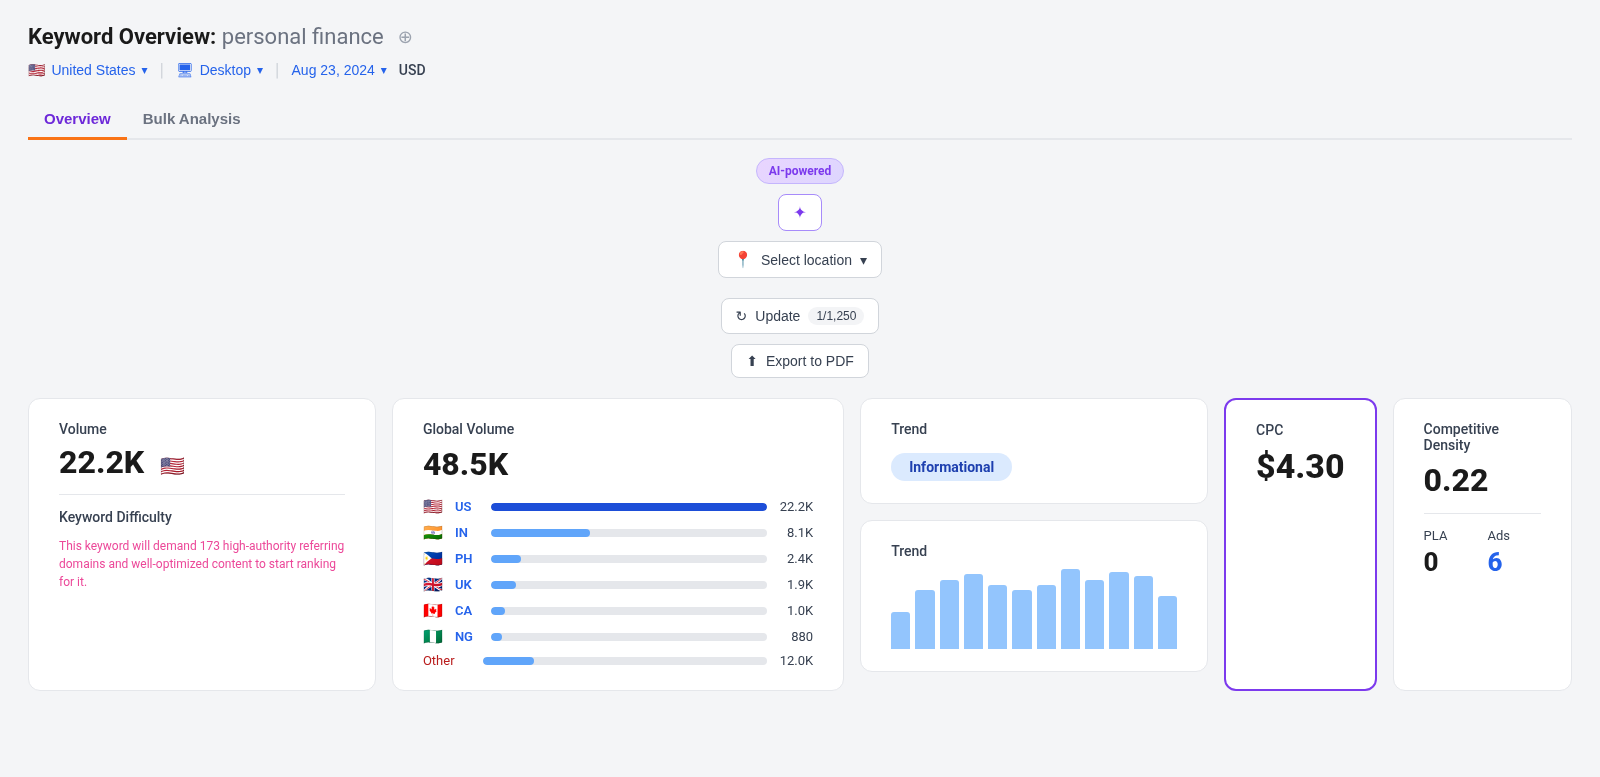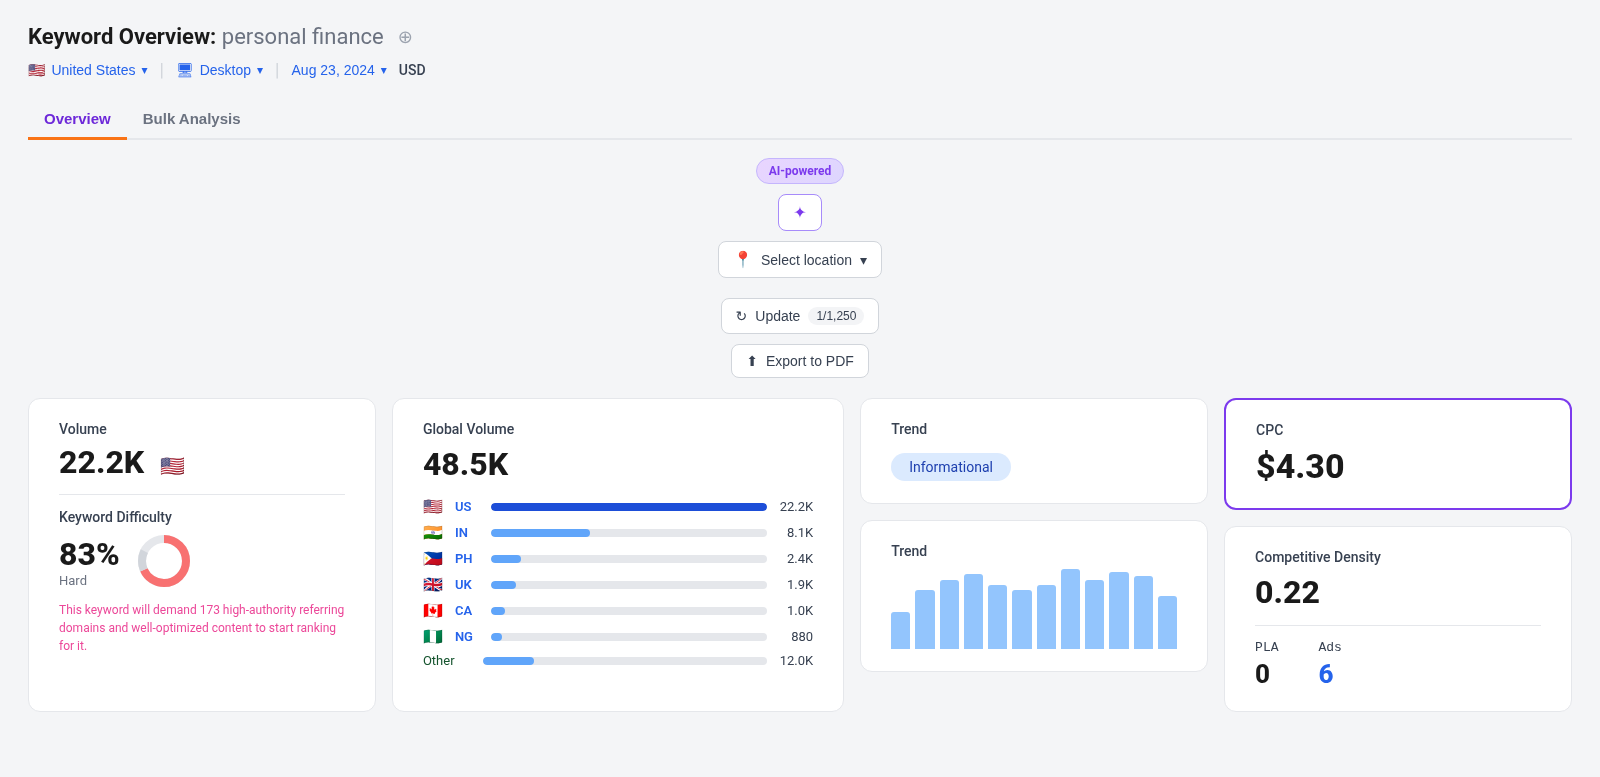--- a/index.html
+++ b/index.html
@@ -248,32 +248,32 @@
       text-align: right;
     }
     .other-row {
       display: flex;
       align-items: center;
       gap: 8px;
       margin-top: 2px;
     }
     .other-label {
       font-size: 13px;
-      color: #14532d;
+      color: #b91c1c;
       width: 52px;
     }
     
     .intent-badge {
       display: inline-block;
       background: #dbeafe;
       color: #1e40af;
       border-radius: 20px;
       padding: 6px 18px;
       font-size: 14px;
-      font-weight: 400;
+      font-weight: 700;
       margin-top: 8px;
     }
     
     .trend-chart {
       display: flex;
       align-items: flex-end;
       gap: 5px;
       height: 80px;
       margin-top: 10px;
     }
@@ -294,21 +294,21 @@
       font-weight: 800;
       margin-top: 6px;
     }
     .pla-ads-row {
       display: flex;
       gap: 40px;
       margin-top: 14px;
       padding-top: 14px;
       border-top: 1px solid #e5e7eb;
     }
-    .pla-col .pla-label { font-size: 13px; color: #374151; margin-bottom: 4px; font-family: Liberation Mono, monospace; }
+    .pla-col .pla-label { font-size: 13px; color: #374151; margin-bottom: 4px; }
     .pla-col .pla-value { font-size: 26px; font-weight: 800; color: #1a1a1a; }
     .pla-col .pla-value.blue { color: #2563eb; }
   </style>
 </head>
 <body>
 
 <div class="page-header">
   <div style="display:flex;align-items:center;gap:8px;">
     <span class="page-title">
       <span>Keyword Overview:</span>
@@ -367,33 +367,20 @@
 <div style="display:grid;grid-template-columns:1fr 1.3fr 1fr 1fr;gap:16px;">
 
   <div class="card">
     <div class="card-label">Volume</div>
     <div class="card-value">
       <span>22.2K</span>
       <span class="flag">🇺🇸</span>
     </div>
     <hr class="card-divider">
     <div class="card-label">Keyword Difficulty</div>
-    <div class="kd-row">
-      <div class="kd-left">
-        <div class="kd-value">83%</div>
-        <div class="kd-label">Hard</div>
-      </div>
-      <div class="donut-container">
-        <svg width="56" height="56" viewBox="0 0 56 56">
-          <circle cx="28" cy="28" r="22" fill="none" stroke="#e5e7eb" stroke-width="8"></circle>
-          <circle cx="28" cy="28" r="22" fill="none" stroke="#f87171" stroke-width="8" stroke-dasharray="113.1" stroke-dashoffset="19.2" transform="rotate(-90 28 28)"></circle>
-          <circle cx="28" cy="28" r="22" fill="none" stroke="#d1d5db" stroke-width="8" stroke-dasharray="19.2 113.1" stroke-dashoffset="-94" transform="rotate(-90 28 28)"></circle>
-        </svg>
-      </div>
-    </div>
     <div class="kd-desc">This keyword will demand 173 high-authority referring domains and well-optimized content to start ranking for it.</div>
   </div>
 
   <div class="card">
     <div class="card-label">Global Volume</div>
     <div class="gv-value">48.5K</div>
     <div id="country-list">
         <div class="country-row">
     <span class="country-flag">🇺🇸</span>
     <span class="country-code">US</span>
@@ -471,21 +458,21 @@
           <div class="trend-bar" style="height: 80%;"></div>
           <div class="trend-bar" style="height: 100%;"></div>
           <div class="trend-bar" style="height: 86.6667%;"></div>
           <div class="trend-bar" style="height: 96%;"></div>
           <div class="trend-bar" style="height: 90.6667%;"></div>
           <div class="trend-bar" style="height: 66.6667%;"></div>
         </div>
     </div>
   </div>
 
-  <div style="display:flex;flex-direction:column;gap:16px;">
+  <div style="display:flex;gap:16px;">
     <div class="card highlighted">
       <div class="card-label">CPC</div>
       <div class="cpc-value">$4.30</div>
     </div>
     <div class="card">
       <div class="card-label">Competitive Density</div>
       <div class="cd-value">0.22</div>
       <div class="pla-ads-row">
         <div class="pla-col">
           <div class="pla-label">PLA</div>

